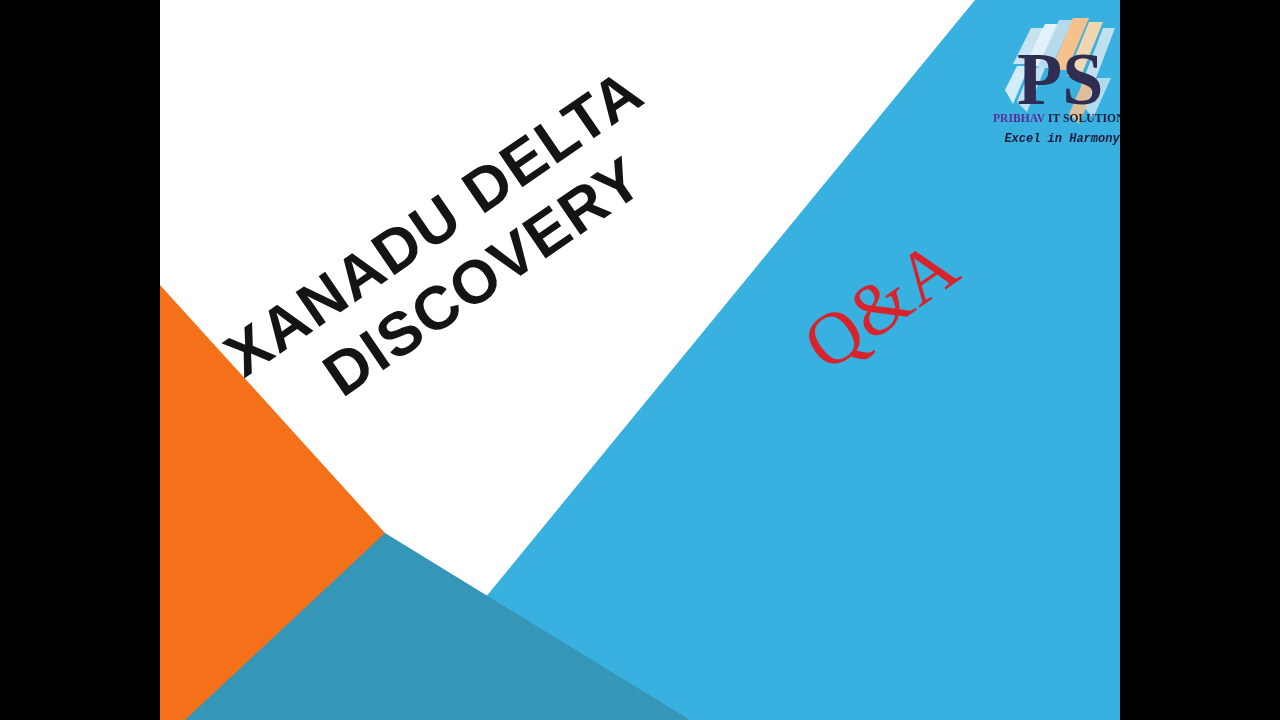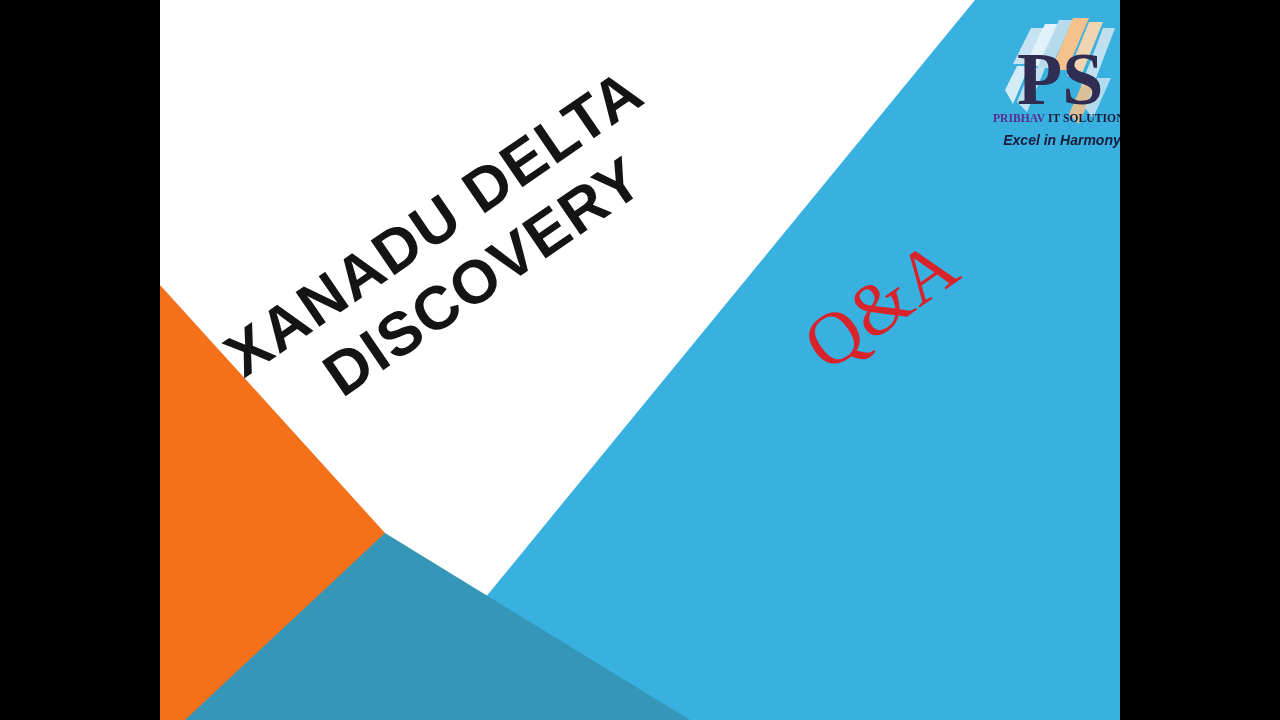--- a/index.html
+++ b/index.html
@@ -122,24 +122,24 @@
     white-space: nowrap;
   }
   #logo-company-name .nm-a { color: #5b2d91; text-align: right; }
   #logo-company-name .nm-b { color: #1b1b3a; }
   #logo-tagline {
     position: absolute;
     left: 0;
     top: 124px;
     width: 150px;
     text-align: center;
-    font-family: Liberation Sans, sans-serif;
+    font-family: Liberation Mono, monospace;
     font-style: italic;
     font-weight: bold;
-    font-size: 14px;
+    font-size: 12px;
     color: #1b1b3a;
     white-space: nowrap;
   }
 </style>
 </head>
 <body>
 
 <div id="slide-viewport">
 
   <div class="pillar-bar pillar-left"></div>

